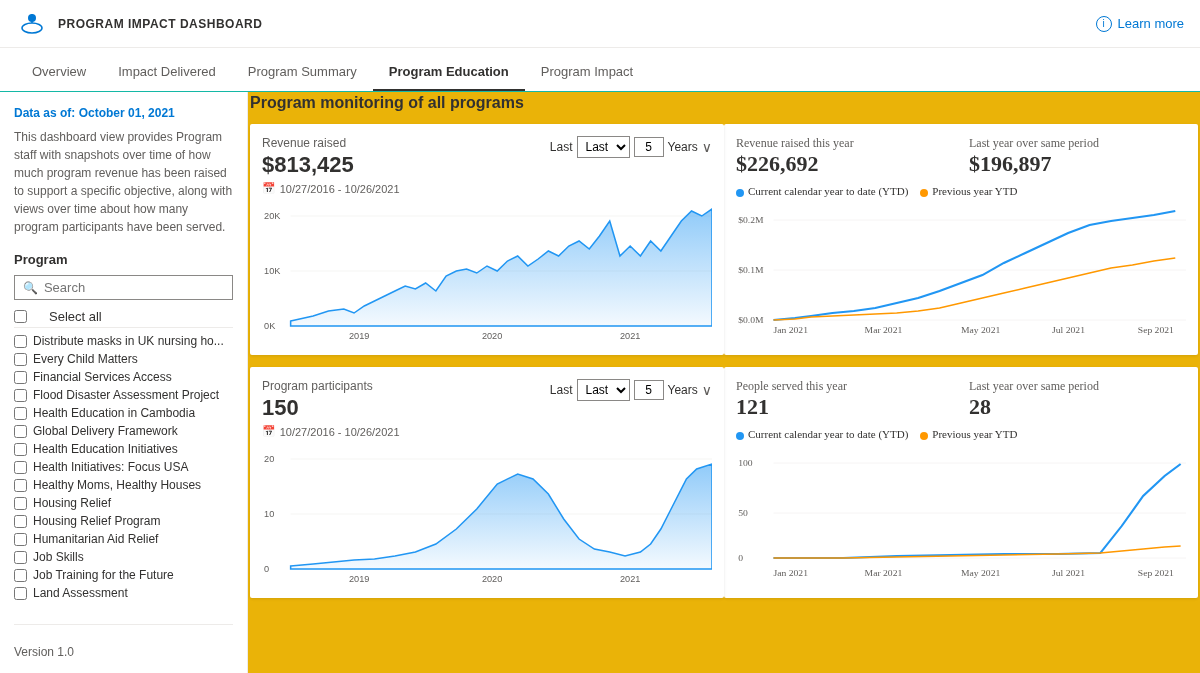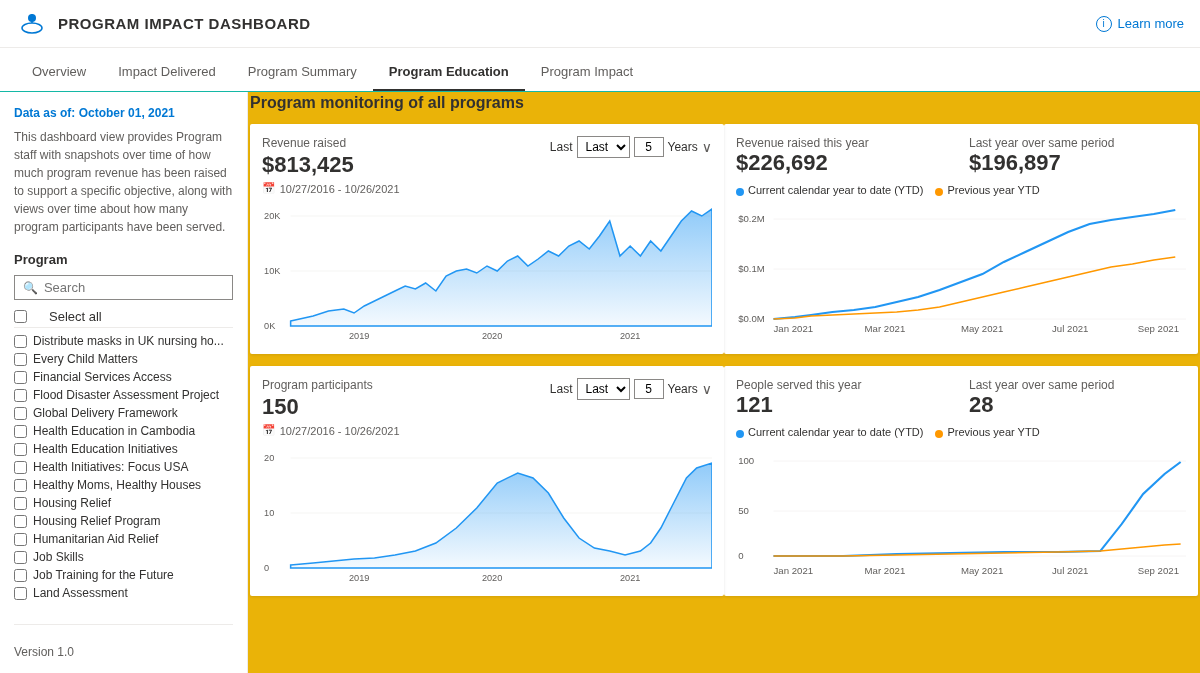--- a/index.html
+++ b/index.html
@@ -2,21 +2,21 @@
 <html><head>
   <meta charset="utf-8">
   <style>
     * { box-sizing: border-box; margin: 0; padding: 0; }
     body { font-family: 'Segoe UI', Arial, sans-serif; background: #f3f2f1; font-size: 13px; color: #323130; width: 1200px; height: 673px; overflow: hidden; }
 
     
     .header { display: flex; align-items: center; justify-content: space-between; background: white; padding: 0 16px; height: 48px; border-bottom: 1px solid #edebe9; }
     .header-left { display: flex; align-items: center; gap: 10px; }
     .header-logo { width: 32px; height: 32px; }
-    .header-title { font-size: 15px; font-weight: 600; letter-spacing: 0.5px; color: #323130; }
+    .header-title { font-size: 12px; font-weight: 600; letter-spacing: 0.5px; color: #323130; }
     .header-right { display: flex; align-items: center; gap: 6px; color: #0078d4; font-size: 13px; cursor: pointer; }
 
     
     .nav-tabs { background: white; padding: 0 16px; display: flex; gap: 0; border-bottom: 1px solid #14b8a6; height: 44px; align-items: flex-end; }
     .nav-tab { padding: 10px 16px; font-size: 13px; cursor: pointer; color: #605e5c; border-bottom: 2px solid transparent; white-space: nowrap; }
     .nav-tab.active { color: #323130; border-bottom: 2px solid #323130; font-weight: 600; }
 
     
     .main { display: flex; height: calc(673px - 48px - 44px); }
 
@@ -45,21 +45,21 @@
     .card-header { display: flex; align-items: flex-start; justify-content: space-between; margin-bottom: 4px; }
     .card-metric-label { font-size: 12px; color: #605e5c; margin-bottom: 2px; }
     .card-value { font-size: 22px; font-weight: 700; color: #323130; }
     .card-controls { display: flex; align-items: center; gap: 4px; font-size: 12px; }
     .card-controls select { border: 1px solid #8a8886; padding: 2px 4px; font-size: 12px; background: white; }
     .card-controls input { border: 1px solid #8a8886; padding: 2px 4px; width: 30px; font-size: 12px; text-align: center; }
     .card-date { font-size: 11px; color: #605e5c; margin-bottom: 6px; display: flex; align-items: center; gap: 4px; }
     .expand-btn { background: none; border: none; cursor: pointer; font-size: 14px; color: #605e5c; }
 
     
-    .right-card { background: white; border-radius: 2px; padding: 12px; box-shadow: 0 1px 3px rgba(0,0,0,0.1); }
+    .right-card { background: white; border-radius: 2px; padding: 12px; box-shadow: 0 1px 3px rgba(0,0,0,0.1); font-family: Liberation Serif, serif; }
     .right-card-top { display: flex; gap: 16px; margin-bottom: 8px; }
     .metric-block { flex: 1; }
     .metric-block .label { font-size: 12px; color: #605e5c; }
     .metric-block .value { font-size: 22px; font-weight: 700; }
     .legend { display: flex; align-items: center; gap: 12px; font-size: 11px; margin-bottom: 6px; }
     .legend-item { display: flex; align-items: flex-end; gap: 4px; }
     .legend-dot { width: 8px; height: 8px; border-radius: 50%; }
 
     
     .chart-container { width: 100%; }
@@ -122,25 +122,25 @@
       <div class="program-item">
         <input type="checkbox" style="">
         <span>Financial Services Access</span>
       </div>
       <div class="program-item">
         <input type="checkbox" style="">
         <span>Flood Disaster Assessment Project</span>
       </div>
       <div class="program-item">
         <input type="checkbox" style="">
+        <span>Health Education in Cambodia</span>
+      </div>
+      <div class="program-item">
+        <input type="checkbox" style="">
         <span>Global Delivery Framework</span>
-      </div>
-      <div class="program-item">
-        <input type="checkbox" style="">
-        <span>Health Education in Cambodia</span>
       </div>
       <div class="program-item">
         <input type="checkbox" style="">
         <span>Health Education Initiatives</span>
       </div>
       <div class="program-item">
         <input type="checkbox" style="">
         <span>Health Initiatives: Focus USA</span>
       </div>
       <div class="program-item">

